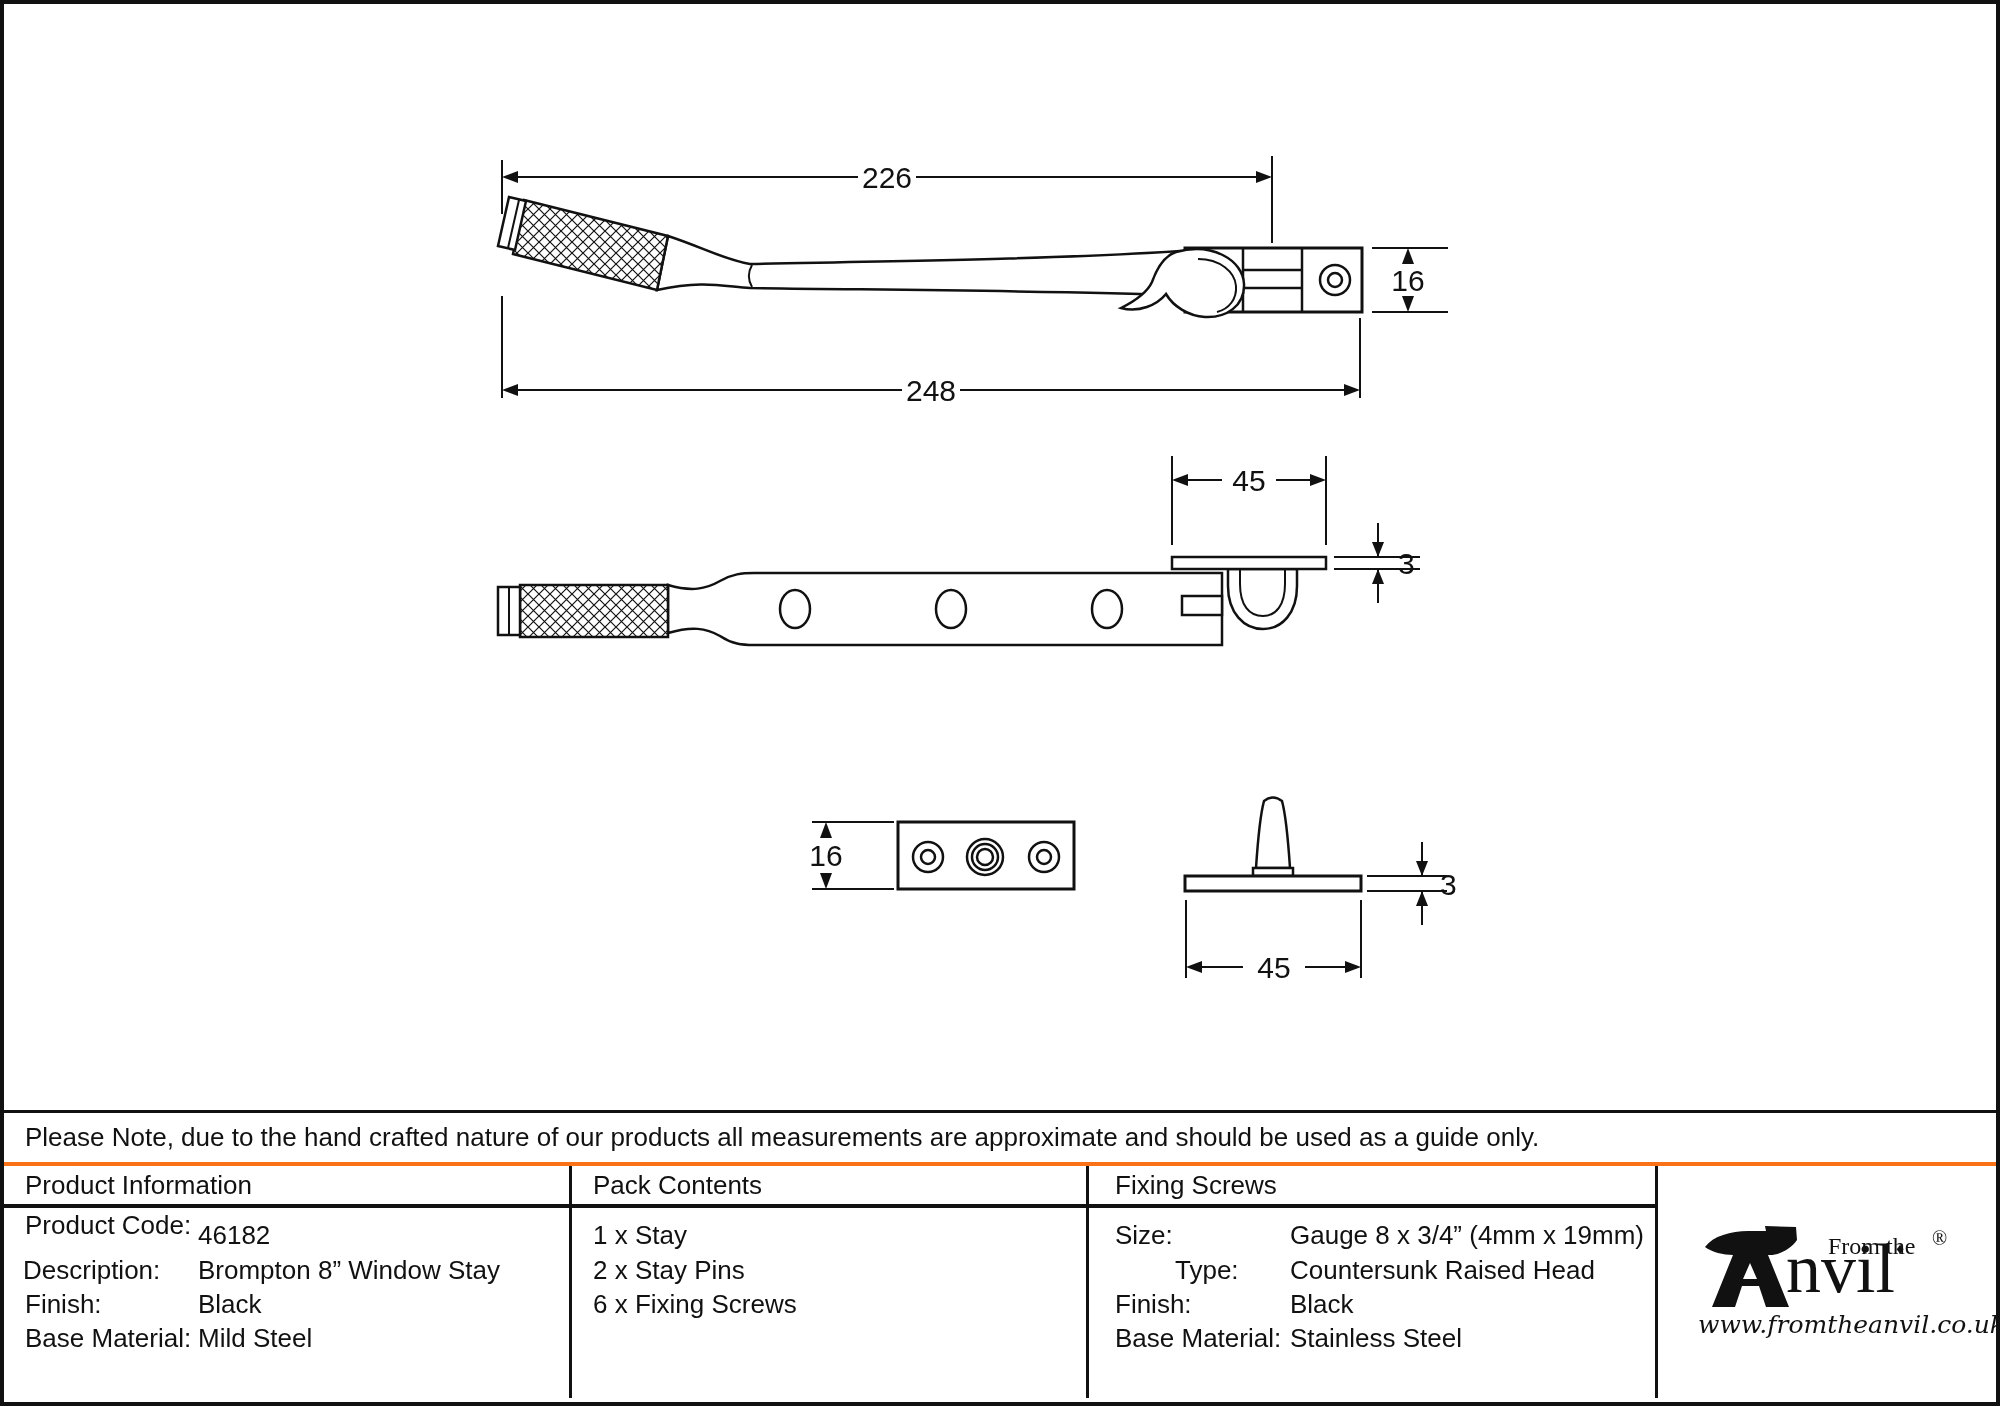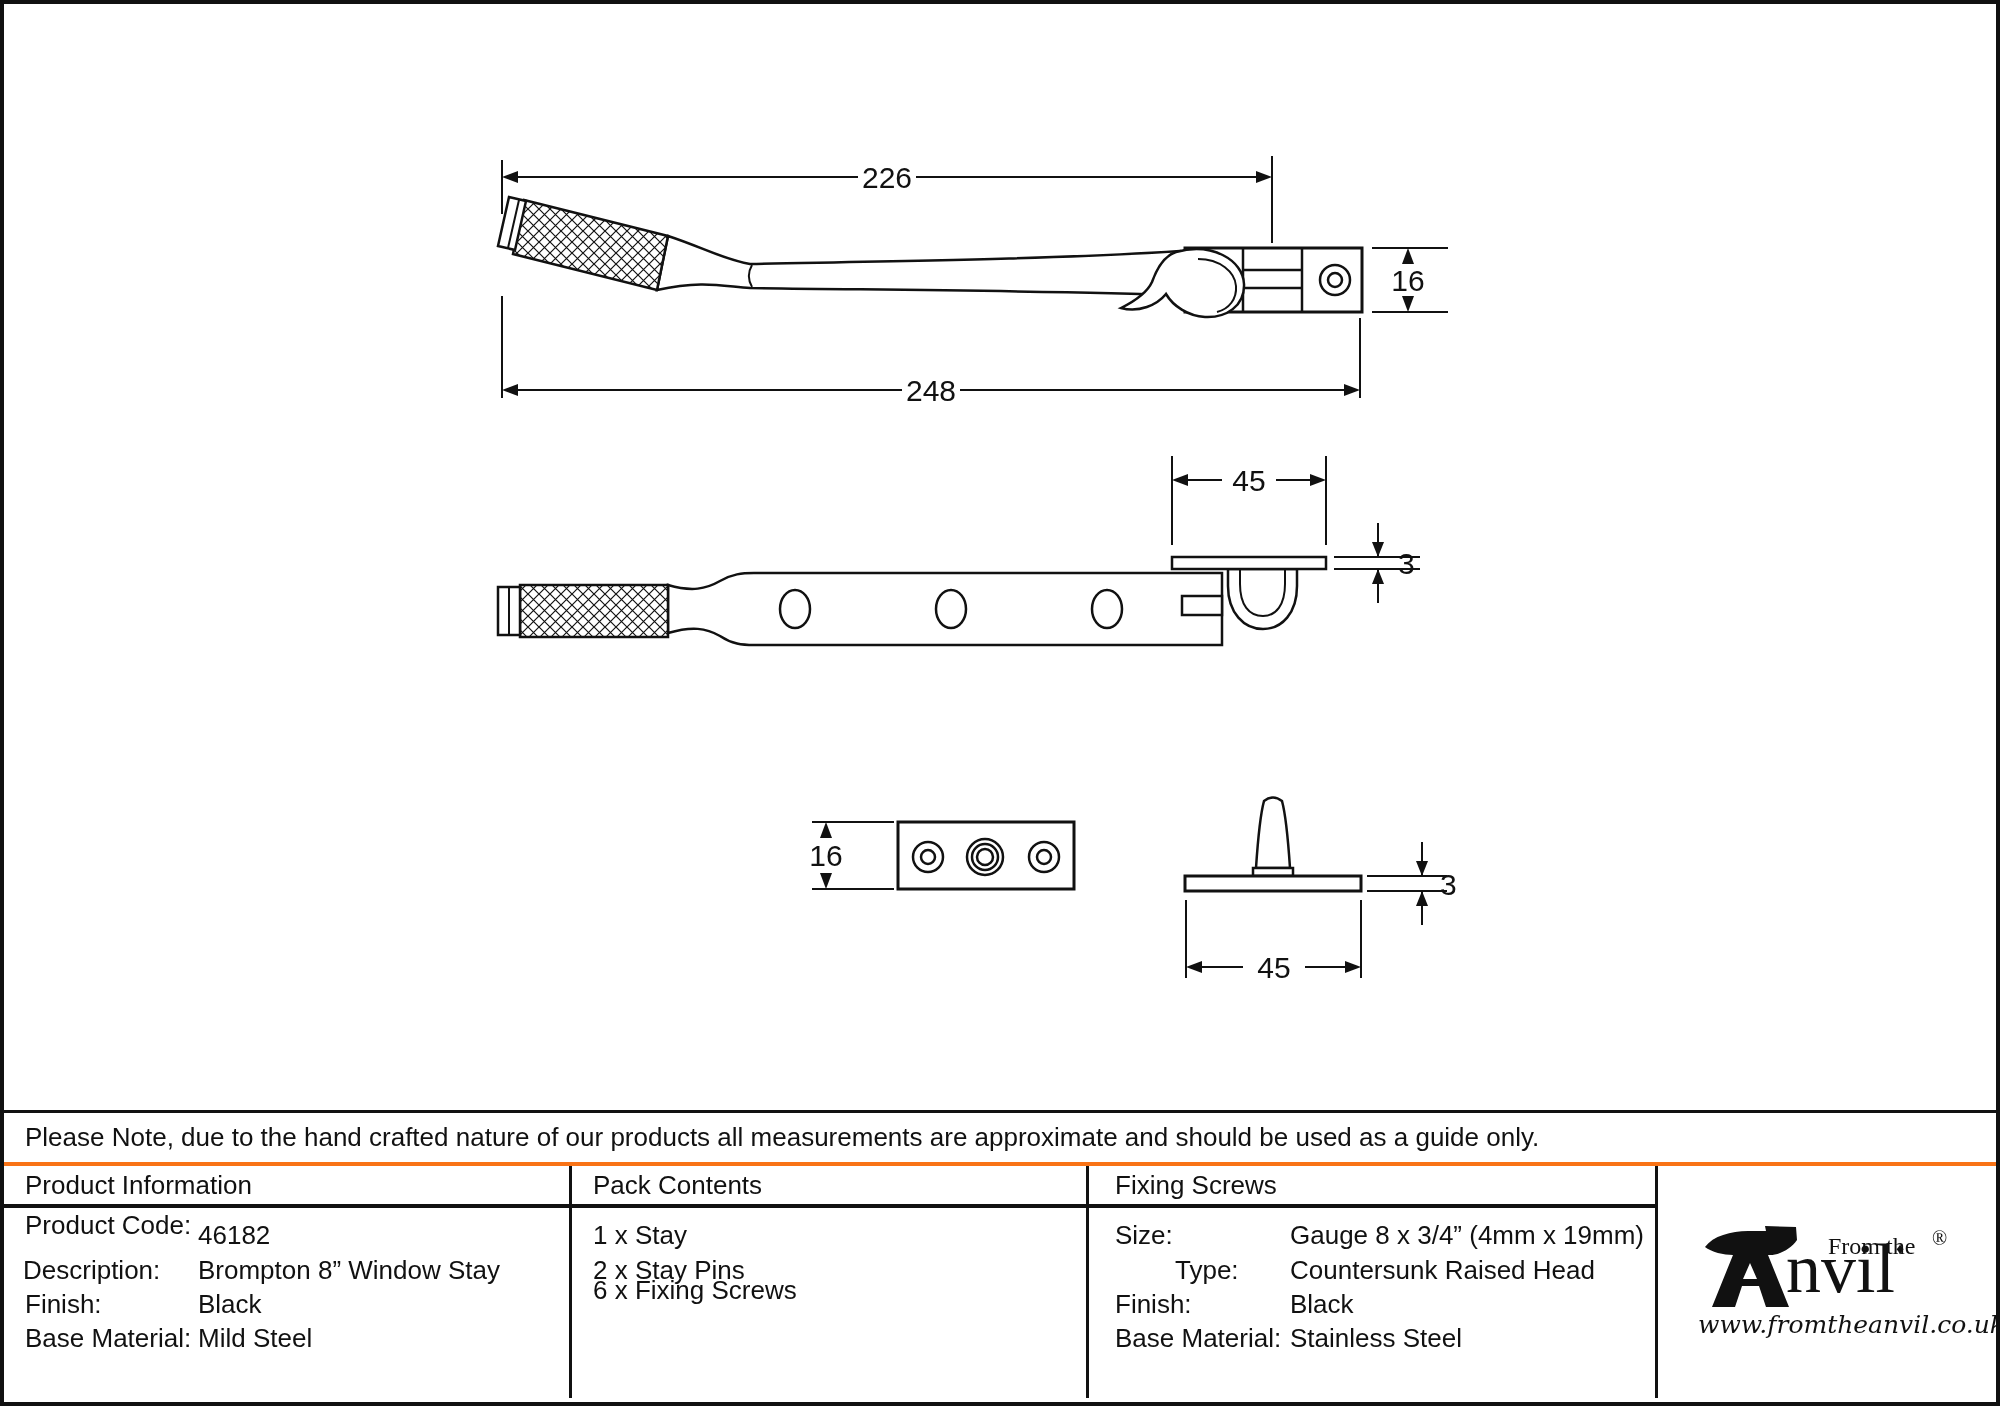--- a/index.html
+++ b/index.html
@@ -211,21 +211,21 @@
     <div class="cell" style="left:194px;top:53px">46182</div>
     <div class="cell" style="left:19px;top:88px">Description:</div>
     <div class="cell" style="left:194px;top:88px">Brompton 8” Window Stay</div>
     <div class="cell" style="left:21px;top:122px">Finish:</div>
     <div class="cell" style="left:194px;top:122px">Black</div>
     <div class="cell" style="left:21px;top:156px">Base Material:</div>
     <div class="cell" style="left:194px;top:156px">Mild Steel</div>
 
     <div class="cell" style="left:589px;top:53px">1 x Stay</div>
     <div class="cell" style="left:589px;top:88px">2 x Stay Pins</div>
-    <div class="cell" style="left:589px;top:108px">6 x Fixing Screws</div>
+    <div class="cell" style="left:589px;top:122px">6 x Fixing Screws</div>
 
     <div class="cell" style="left:1111px;top:53px">Size:</div>
     <div class="cell" style="left:1286px;top:53px">Gauge 8 x 3/4” (4mm x 19mm)</div>
     <div class="cell" style="left:1171px;top:88px">Type:</div>
     <div class="cell" style="left:1286px;top:88px">Countersunk Raised Head</div>
     <div class="cell" style="left:1111px;top:122px">Finish:</div>
     <div class="cell" style="left:1286px;top:122px">Black</div>
     <div class="cell" style="left:1111px;top:156px">Base Material:</div>
     <div class="cell" style="left:1286px;top:156px">Stainless Steel</div>
   </div>

